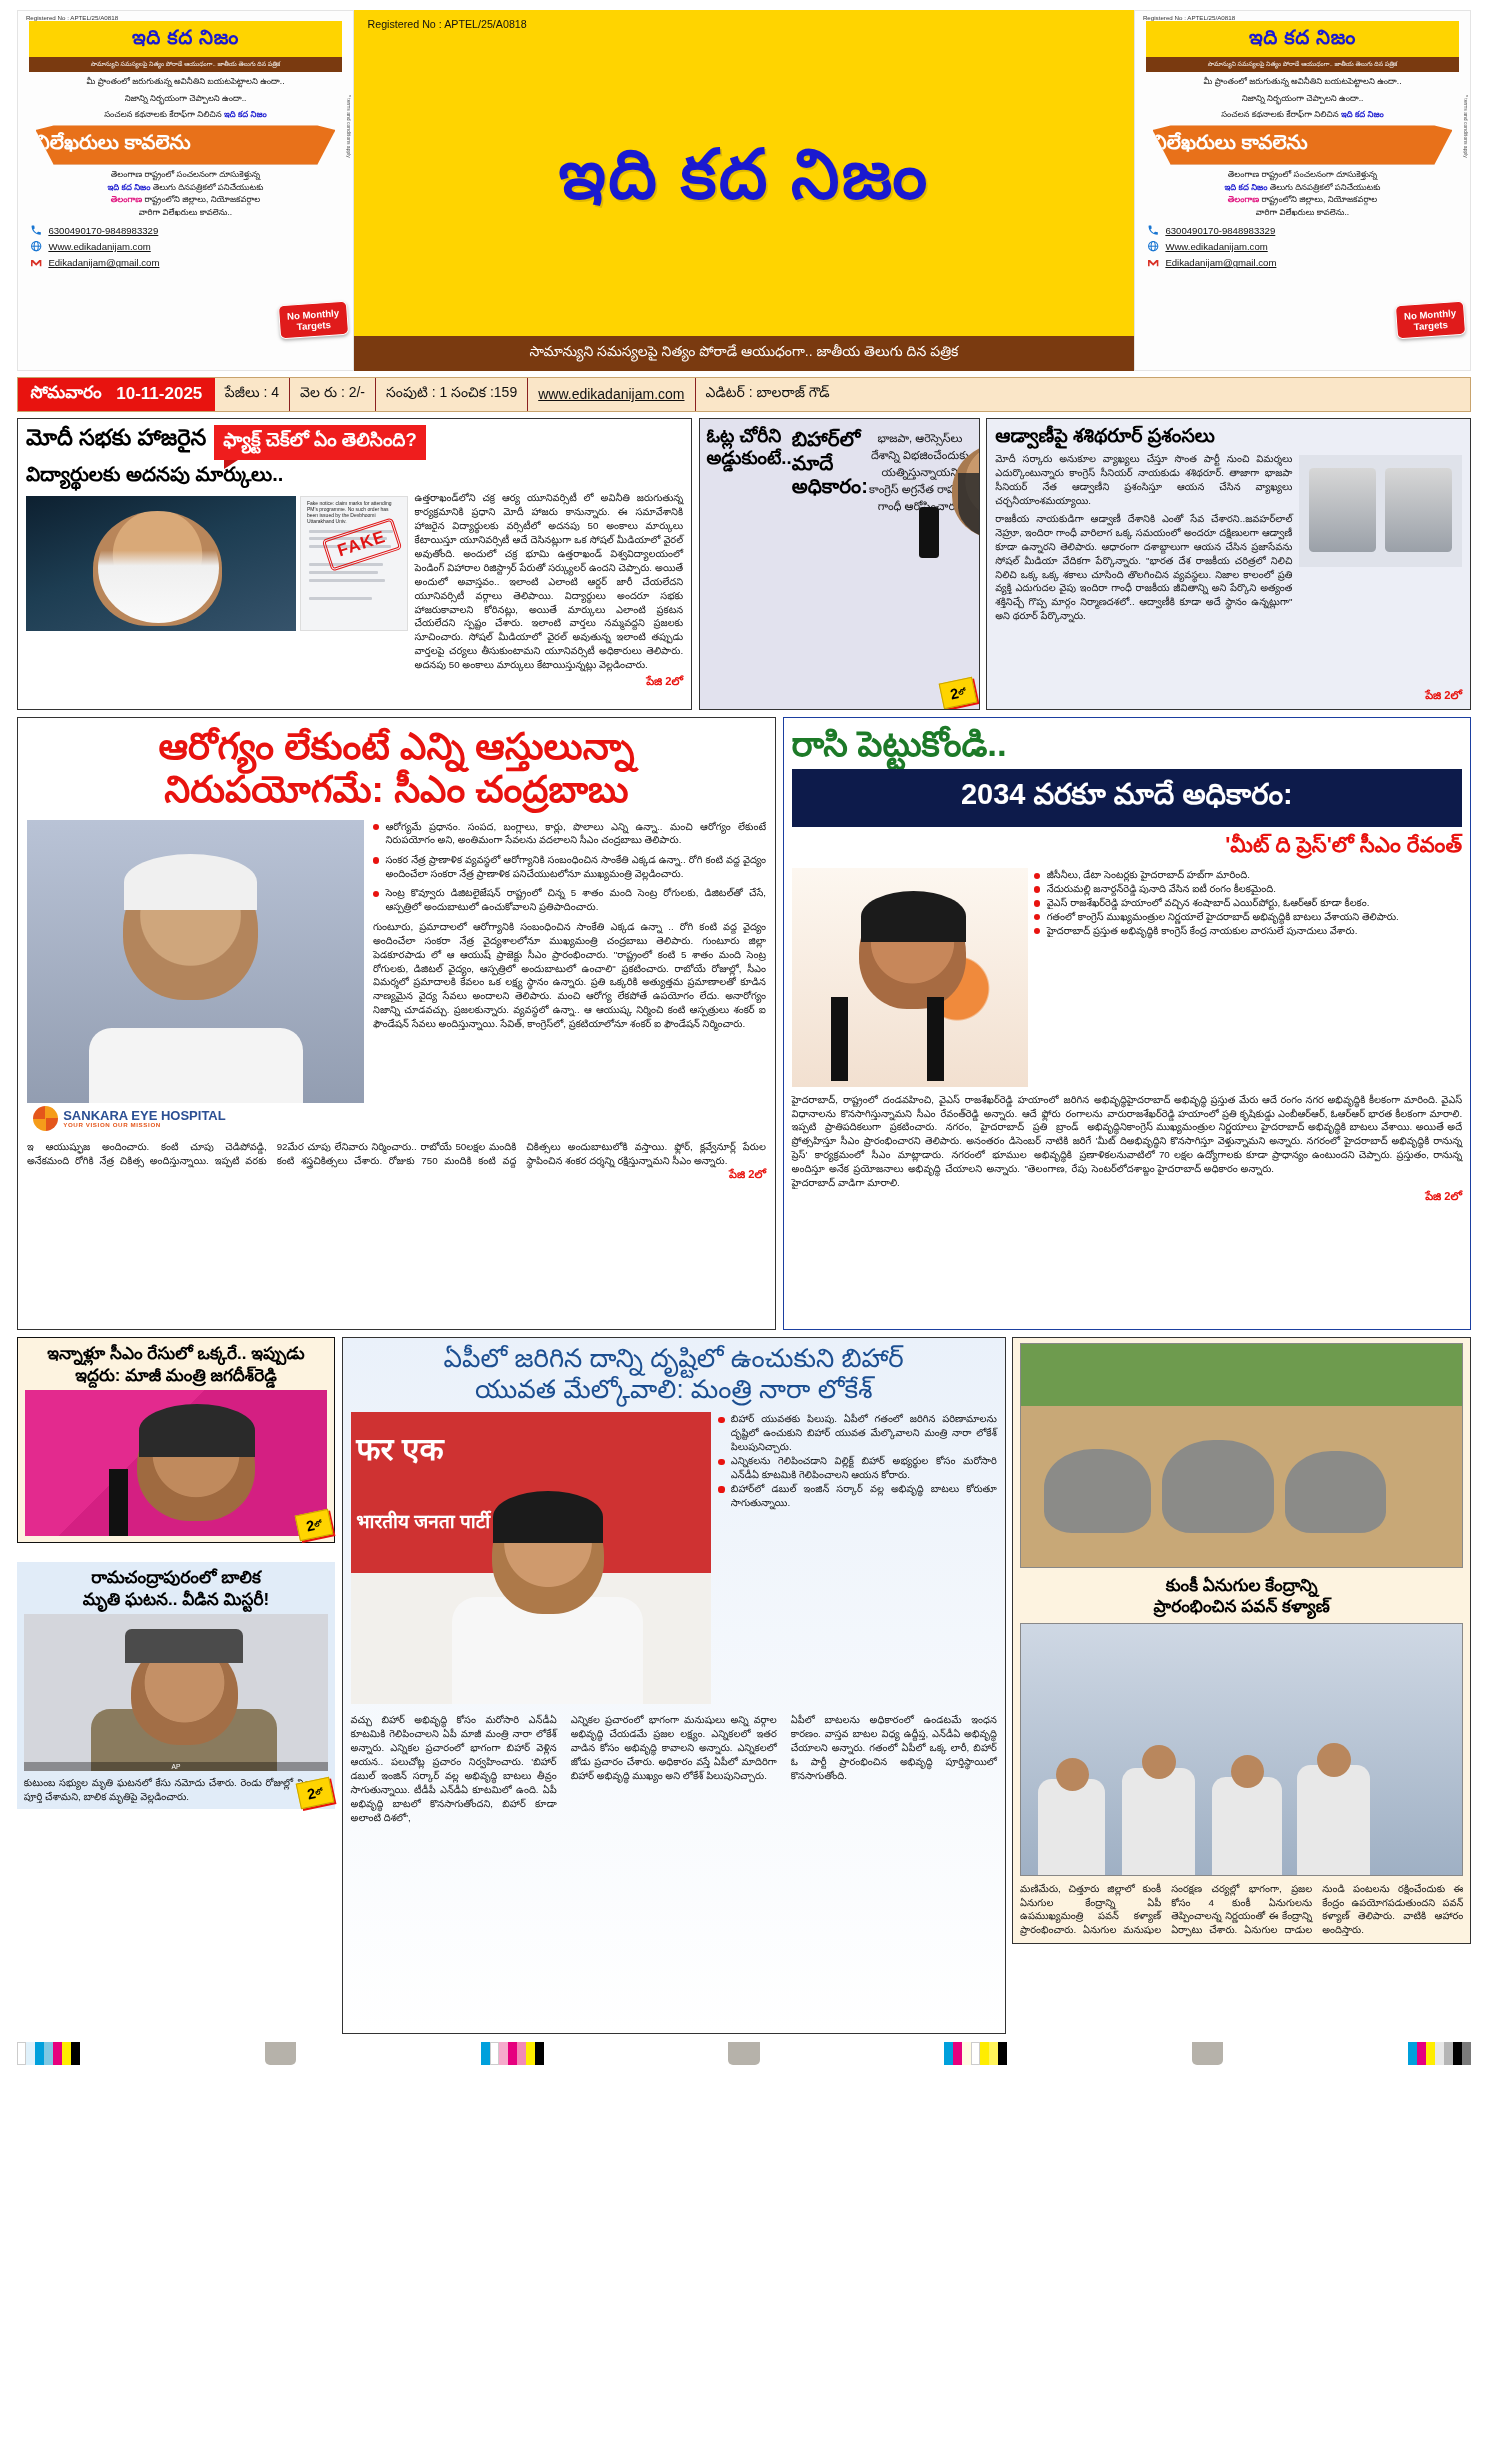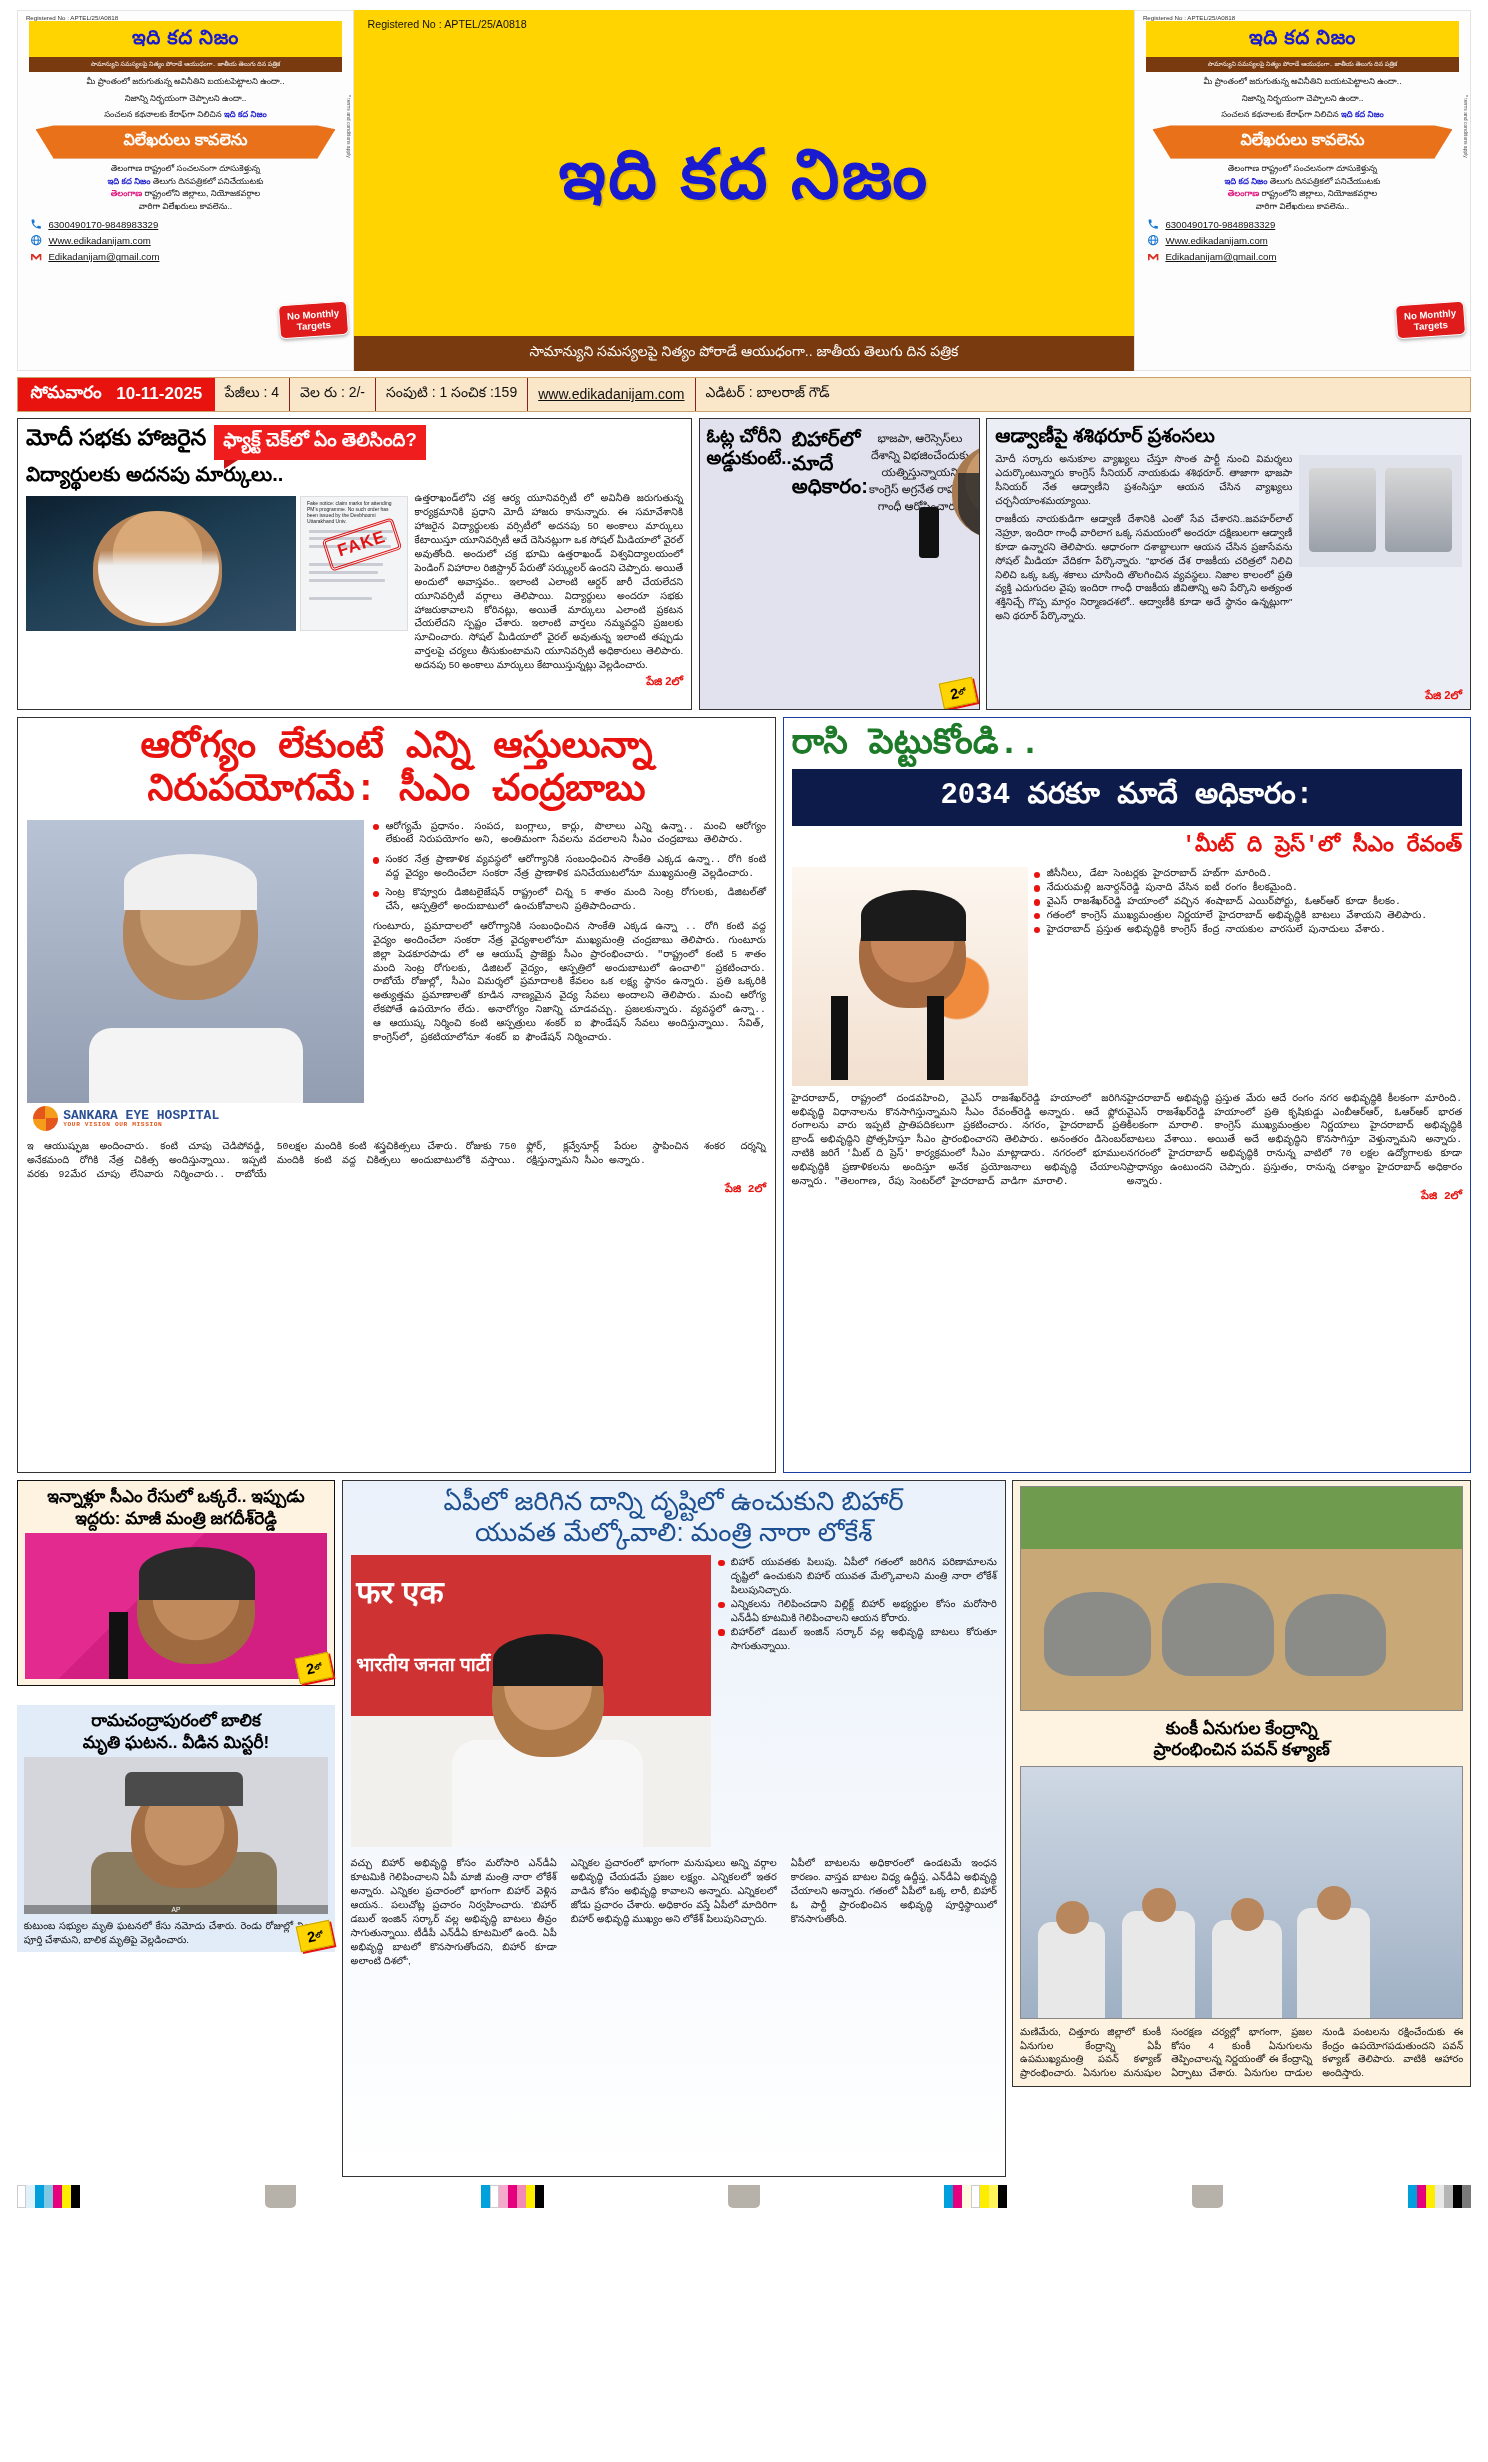--- a/index.html
+++ b/index.html
@@ -22,22 +22,22 @@
   }
   .ad-regline { font-size:6.2px; color:#333; align-self:flex-start; margin-left:3.4px; }
   .ad-title-box {
     background:#ffd400; width:96%; text-align:center; padding:3.4px 0 2.2px;
     border:1.1px solid #ffd400;
   }
   .ad-title-box .tt { color:#1a1ad0; font-weight:bold; font-size:20px; letter-spacing:0.6px; }
   .ad-sub-strip { background:#7a3a10; color:#fff; width:96%; text-align:center; font-size:6.2px; padding:2.8px 1.1px; }
   .ad-body-line { font-size:8.4px; color:#111; text-align:center; line-height:1.45; margin-top:3.9px; }
   .ad-banner {
-    margin:5.6px 0 3.4px; width:92%; background:#e8711a; color:#fff; text-align:center;
-    font-size:16px; font-weight:bold; padding:5.6px 0;
+    margin:5.6px 0 3.4px; width:92%; background:#e8711a; color:#fff; 
+    font-size:20px; font-weight:bold; padding:5.6px 0;
     clip-path: polygon(0 12%, 6% 0, 94% 0, 100% 12%, 94% 100%, 6% 100%);
     box-shadow: 0 2.2px 3.4px rgba(0,0,0,.25);
   }
   .ad-body2 { font-size:8.4px; text-align:center; line-height:1.5; color:#111; }
   .ad-body2 .blue { color:#1a1ad0; font-weight:bold; }
   .ad-body2 .pink { color:#e0157f; font-weight:bold; }
   .ad-contacts { margin-top:5.6px; width:100%; padding-left:7.9px; }
   .ad-contacts div { display:flex; align-items:center; gap:5.6px; font-size:9.6px; color:#111;
     margin-bottom:3.9px; }
   .ad-contacts .ci { width:12.4px; height:12.4px; display:inline-block; flex:0 0 12.4px; }
@@ -132,21 +132,21 @@
     background:#2c2c2c; border-radius:0 0 50% 50%; opacity:.85; }
   .rahul-mic { position:absolute; left:51px; bottom:0; width:20px; height:51px; background:#111;
     border-radius:3.4px; }
 
   
   .adv-photo { height:112px; background:#dfe2ea; position:relative; margin:3.4px 0 3.4px; }
   .adv-p { position:absolute; top:12.4px; width:67px; height:84px; border-radius:4.5px;
     background:linear-gradient(180deg,#d7d7d7,#9aa0a8); }
 
   
-  .r2 { height:756px;font-family:Liberation Mono, monospace; }
+  .r2 { height:613px; }
   .r2 .left { width:759px; padding:7.9px 9px; display:flex; flex-direction:column; }
   .r2 .right { flex:1; border:1.1px solid #1b3fa0; padding:6.7px 7.9px; display:flex; flex-direction:column; }
 
   .cbn-hl { color:#e8130f; font-weight:bold; font-size:37px; line-height:1.16; text-align:center; }
   .cbn-main { display:flex; gap:9px; margin-top:7.9px; }
   .cbn-photo { width:337px; height:315px; background:linear-gradient(180deg,#b9c3d6,#8e99ad);
     position:relative; overflow:hidden; }
   .cbn-face { position:absolute; left:96px; top:39px; width:135px; height:141px;
     background:radial-gradient(circle at 50% 40%, #cfa67c 0 46%, #b3855c 47% 100%);
     border-radius:50% 50% 45% 45%; }

